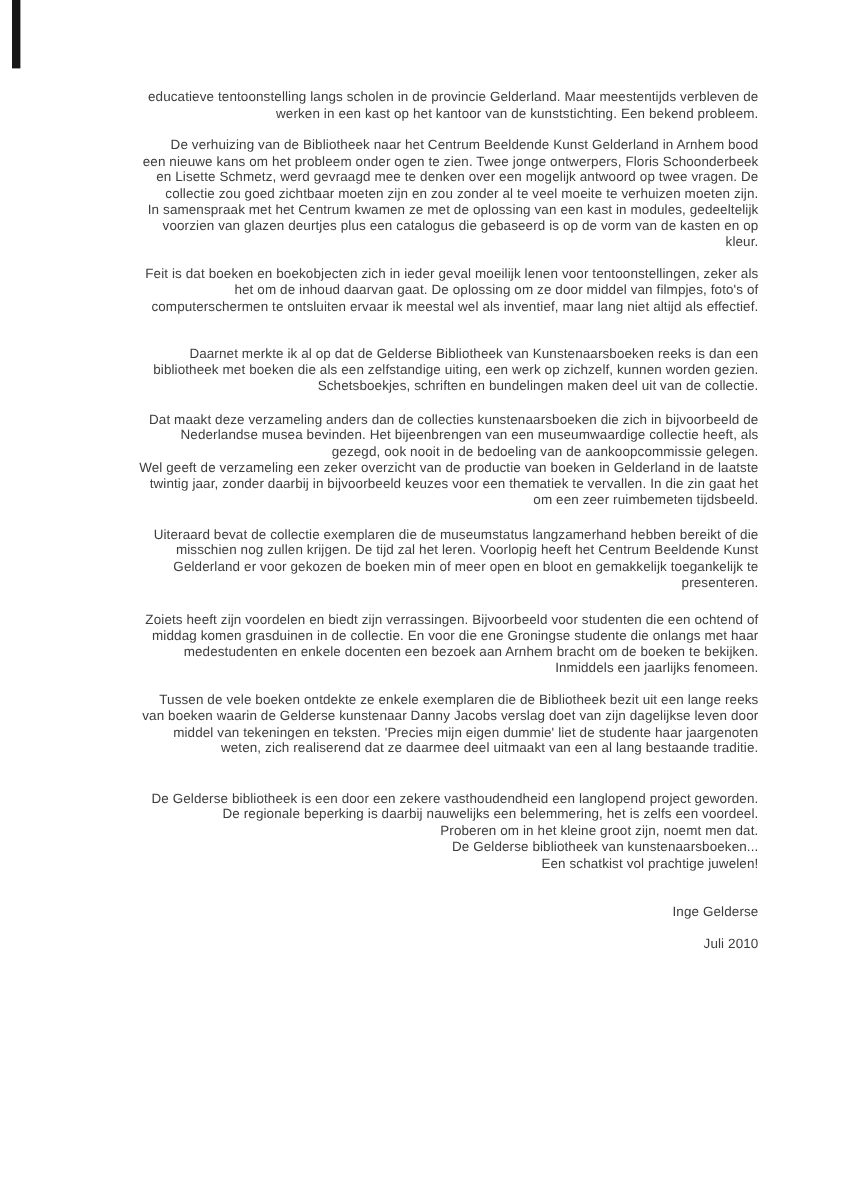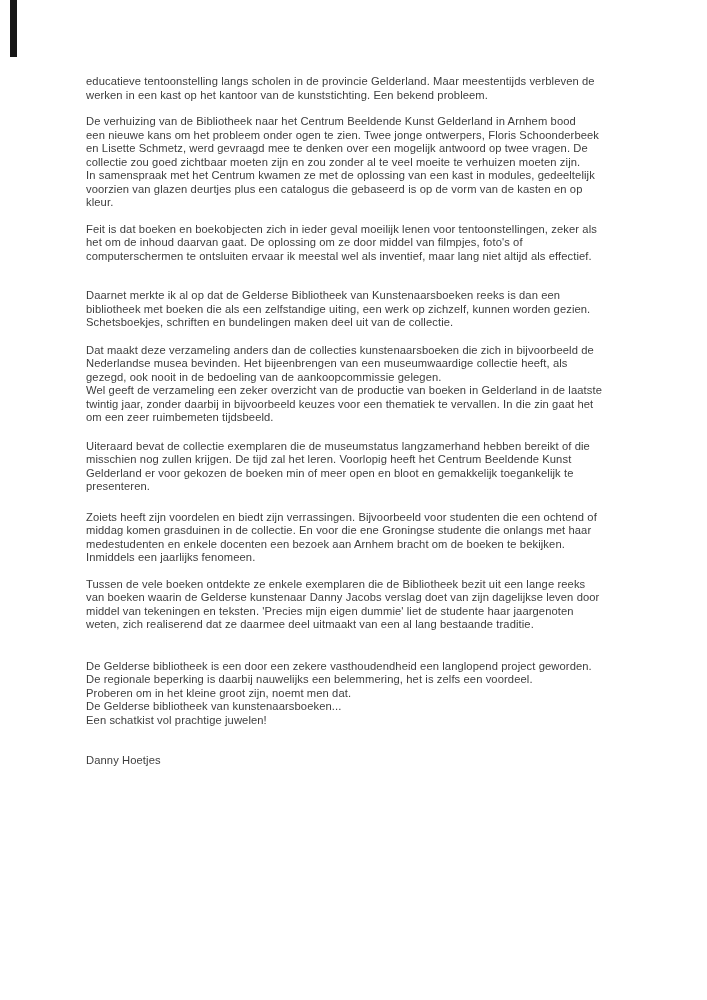--- a/index.html
+++ b/index.html
@@ -35,20 +35,21 @@
     top: 75px;
     width: 546px;
     color: #3d3d3d;
     font-size: 11.2px;
     line-height: 13.5px;
     letter-spacing: 0.1px;
   }
   .content p {
     margin: 0;
     white-space: pre-line;
+    text-align: right;
   }
   .sig-line { display: block; }
   .g13 { margin-top: 13px !important; }
   .g14 { margin-top: 14px !important; }
   .g15 { margin-top: 15px !important; }
   .g17 { margin-top: 17px !important; }
   .g24 { margin-top: 24px !important; }
   .g26 { margin-top: 26px !important; }
   .g28 { margin-top: 28px !important; }
   .g46 { margin-top: 46px !important; }
@@ -95,17 +96,18 @@
 middel van tekeningen en teksten. 'Precies mijn eigen dummie' liet de studente haar jaargenoten
 weten, zich realiserend dat ze daarmee deel uitmaakt van een al lang bestaande traditie.</p>
     <p class="g28">De Gelderse bibliotheek is een door een zekere vasthoudendheid een langlopend project geworden.
 De regionale beperking is daarbij nauwelijks een belemmering, het is zelfs een voordeel.
 Proberen om in het kleine groot zijn, noemt men dat.
 De Gelderse bibliotheek van kunstenaarsboeken...
 Een schatkist vol prachtige juwelen!</p>
 
 
     <p class="g13">
-      <span class="sig-line">Danny Hoetjes</span>
+      <span class="sig-line">Inge Gelderse</span>
+      <span class="sig-line">Juli 2010</span>
     </p>
   </div>
 
 </div>
 
 </body></html>

